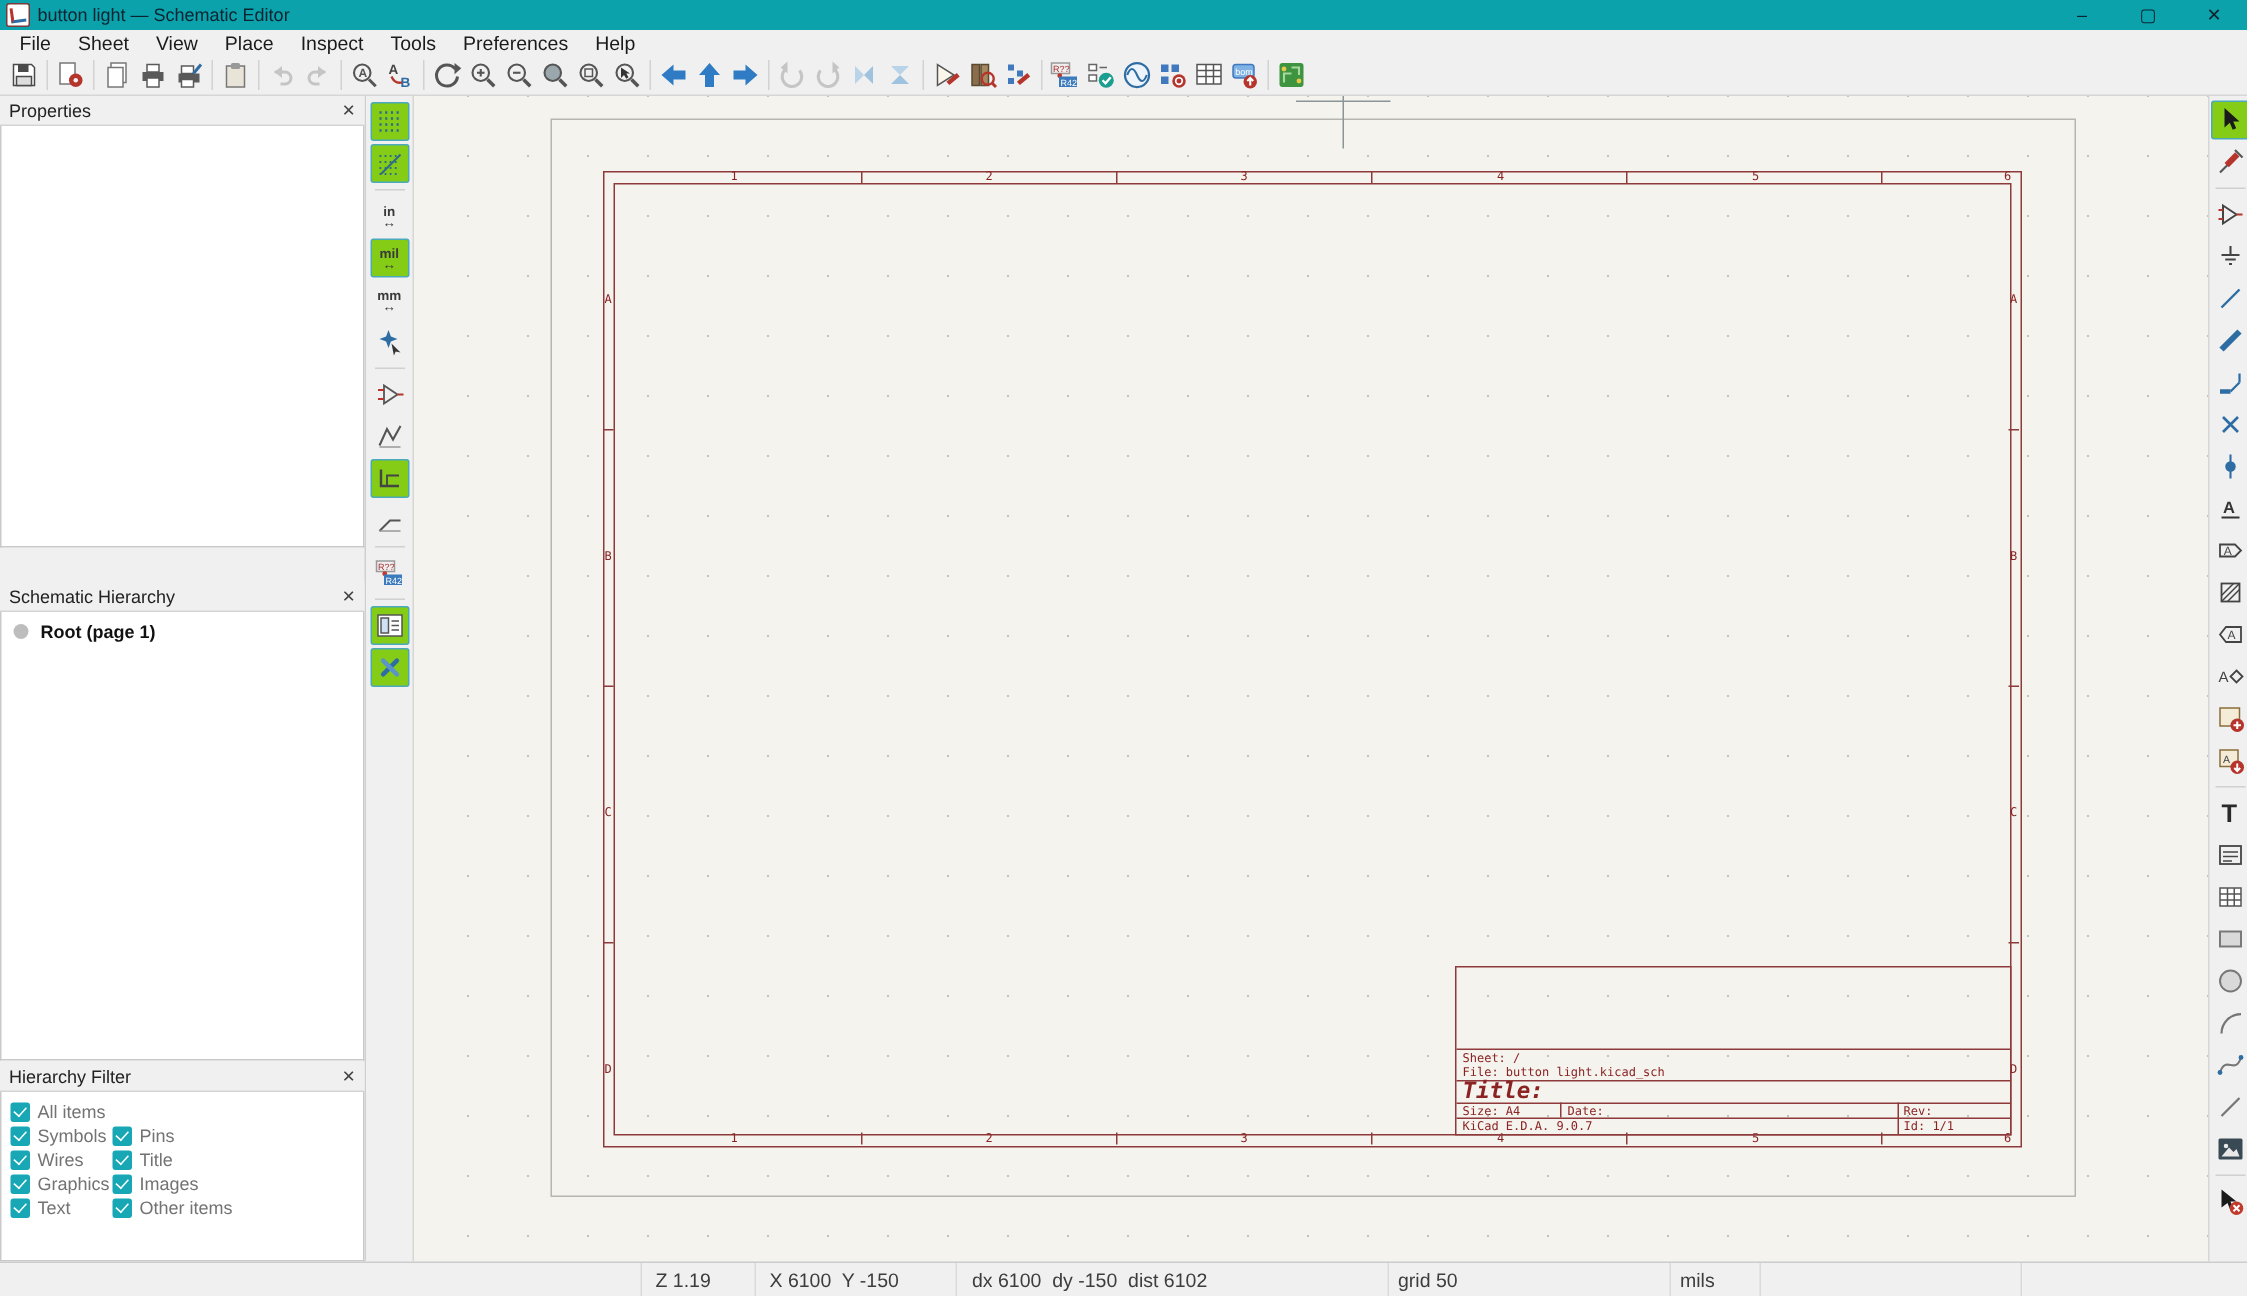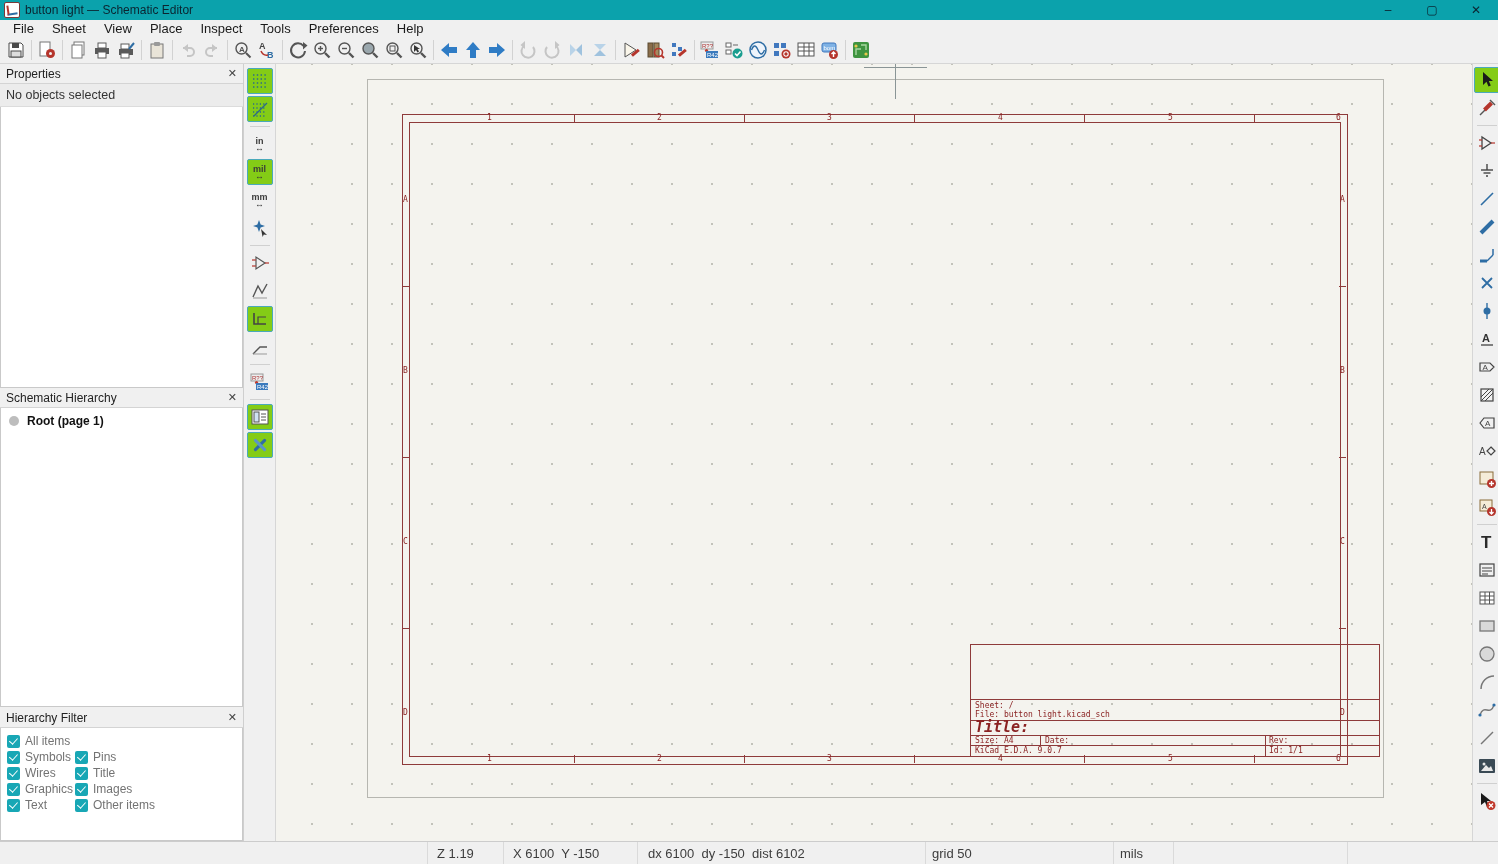--- a/index.html
+++ b/index.html
@@ -63,21 +63,21 @@
     border:1px solid #b6b6b0;}
   .frame-outer{position:absolute;left:126px;top:50px;width:944px;height:649px;
     border:1px solid #8e3a3a;}
   .frame-inner{position:absolute;left:133px;top:58px;width:930px;height:633px;
     border:1px solid #8e3a3a;}
   .slab{position:absolute;font-family:"DejaVu Sans Mono",monospace;font-size:8px;
     color:#8b2323;line-height:8px;}
   .tick-v{position:absolute;width:1px;height:8px;background:#8e3a3a;}
   .tick-h{position:absolute;width:7px;height:1px;background:#8e3a3a;}
   .tblock{position:absolute;left:694px;top:580px;width:369px;height:111px;
-    border:1px solid #8e3a3a;font-family:"DejaVu Sans Mono",monospace;color:#8b2323;padding-left:39px;}
+    border:1px solid #8e3a3a;font-family:"DejaVu Sans Mono",monospace;color:#8b2323;}
   .tbl-h{position:absolute;left:0;width:100%;height:1px;background:#8e3a3a;}
   .tbl-v{position:absolute;width:1px;background:#8e3a3a;}
   .tbt{position:absolute;font-size:8px;line-height:8px;white-space:pre;}
   .tbt.big{font-size:15px;font-weight:bold;font-style:italic;}
   .cross-v{position:absolute;left:619px;top:0;width:1px;height:35px;background:#8a9596;}
   .cross-h{position:absolute;left:588px;top:3px;width:63px;height:1px;background:#8a9596;}
   
   .statusbar{height:24px;background:#f0f0f0;border-top:1px solid #cccccc;position:relative;
     font-size:13px;color:#3d3d3d;}
   .sfield{position:absolute;top:4px;white-space:pre;}
@@ -350,21 +350,20 @@
 
 <div class="main">
 
   <div class="panelcol">
 
     <div class="panel" style="top:0;height:324px">
       <div class="phead">
         <span>Properties</span>
         <span class="x">✕</span>
       </div>
-      <div class="subhead">No objects selected</div>
       <div class="pbody" style="height:280px"></div>
     </div>
 
     <div class="panel" style="top:324px;height:320px">
       <div class="phead">
         <span>Schematic Hierarchy</span>
         <span class="x">✕</span>
       </div>
       <div class="pbody" style="height:298px">
         <div class="rootrow">

